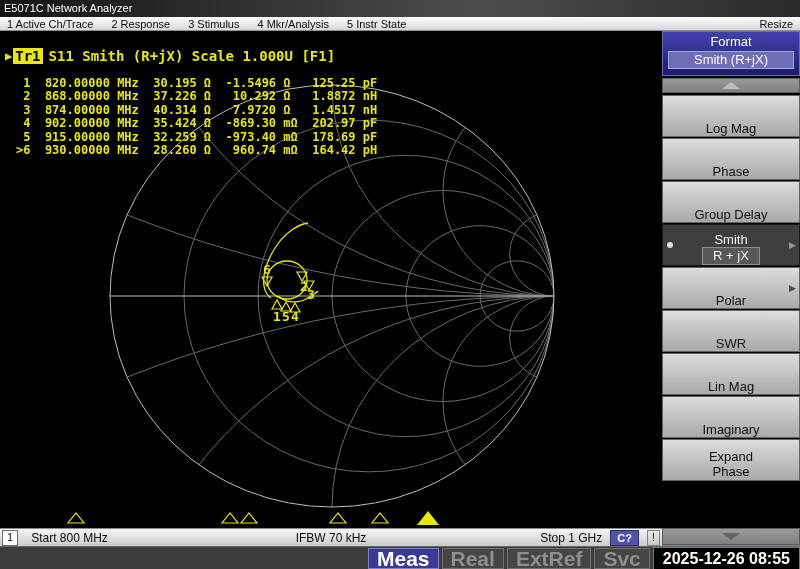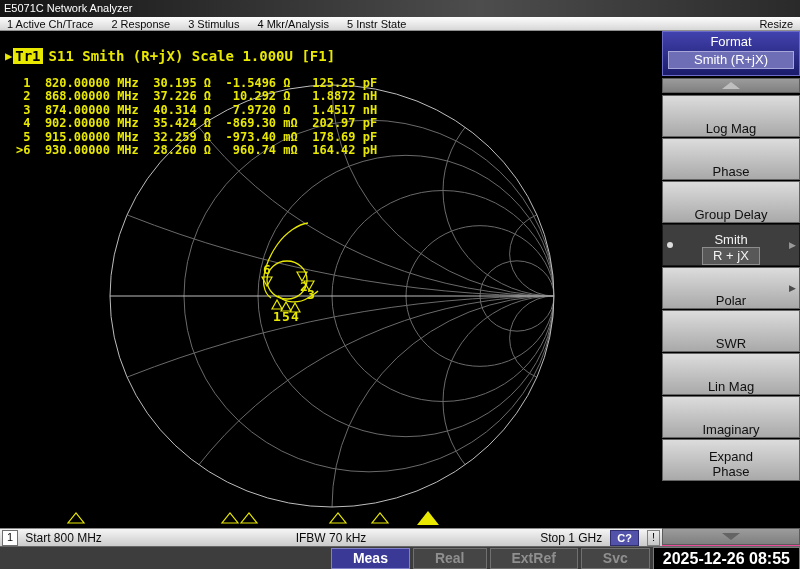--- a/index.html
+++ b/index.html
@@ -50,31 +50,31 @@
     width:6px;height:6px;border-radius:50%;background:#dedede;}
   .skey .arr{position:absolute;right:3px;top:50%;transform:translateY(-50%);font-size:9px;color:#4a4a4a;}
   .skey.selected .arr{color:#9a9a9a;}
 
   
   #statusbar{position:absolute;left:0;top:528px;width:662px;height:18px;box-sizing:border-box;
     background:linear-gradient(180deg,#f5f5f5,#cbcbcb);border-top:1px solid #8a8a8a;
     font-size:12px;color:#0a0a0a;display:flex;align-items:center;}
   #statusbar .chbox{margin-left:2px;background:#fff;border:1px solid #6f6f6f;
     font-size:11px;height:14px;line-height:13px;padding:0 4px;}
-  #statusbar .start{margin-left:7px;}
+  #statusbar .start{margin-left:13px;}
   #statusbar .center{position:absolute;left:0;width:662px;text-align:center;}
   #statusbar .right{margin-left:auto;display:flex;align-items:center;gap:8px;padding-right:2px;}
   .cal-badge{background:#5252aa;color:#fff;font-size:11px;font-weight:bold;
     height:14px;line-height:14px;padding:0 6px;border:1px solid #2e2e6e;}
   .alert-btn{background:linear-gradient(#ececec,#c6c6c6);border:1px solid #808080;
     font-size:11px;height:14px;line-height:13px;padding:0 4px;}
   #bottombar{position:absolute;left:0;top:546px;width:800px;height:23px;box-sizing:border-box;
     background:#3d3d3d;border-top:1px solid #656565;
     display:flex;align-items:center;justify-content:flex-end;gap:3px;}
-  .bb-badge{height:19px;line-height:19px;padding:0 21px;font-size:14px;font-weight:bold;
+  .bb-badge{height:19px;line-height:19px;padding:0 8px;font-size:21px;font-weight:bold;
     background:#454545;color:#8f8f8f;border:1px solid #707070;}
   .bb-badge.active{background:#3a3a96;color:#fff;border-color:#8080c8;}
   .bb-datetime{height:21px;line-height:21px;background:#000;color:#fff;border:1px solid #7a7a7a;
     padding:0 9px;font-size:16px;font-weight:bold;}
 </style>
 </head>
 <body>
 
 <div id="window">
   <div id="titlebar">

